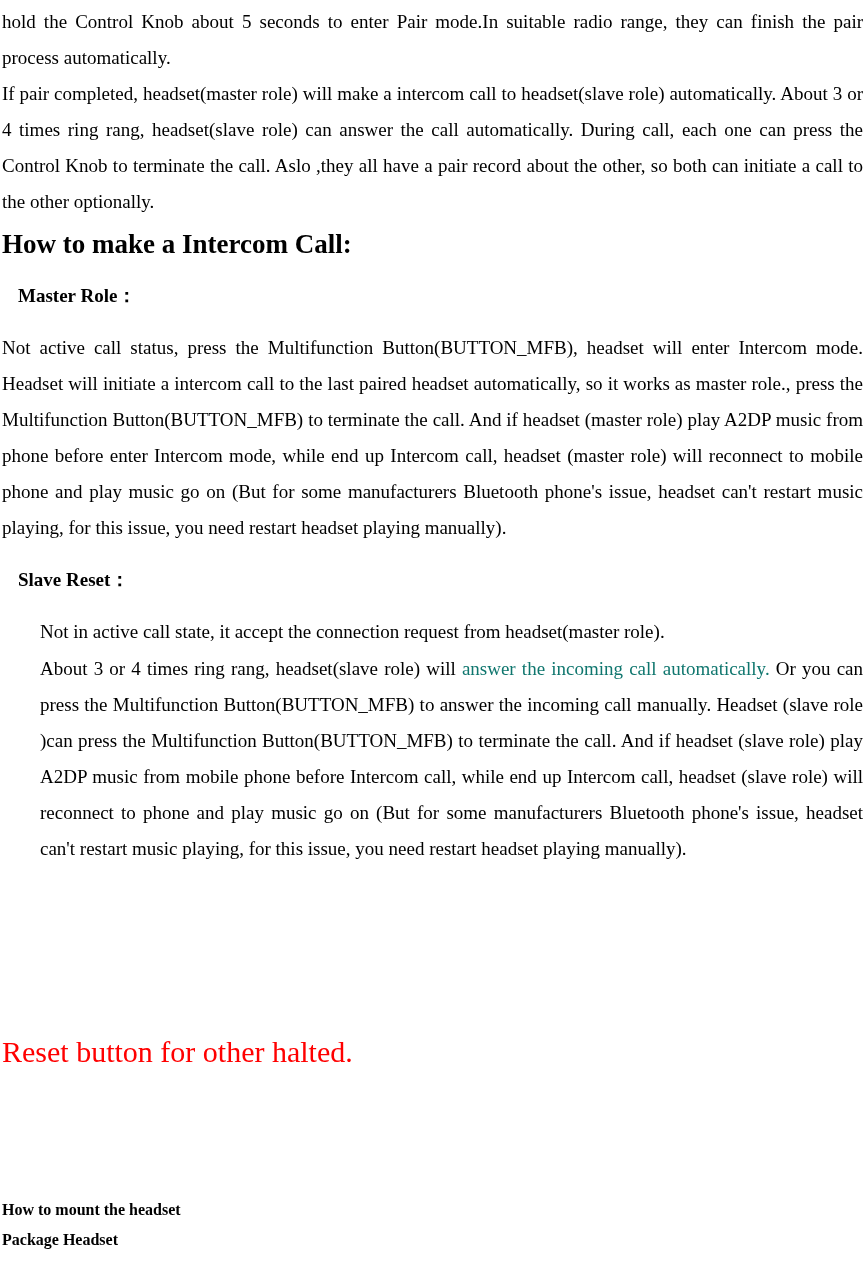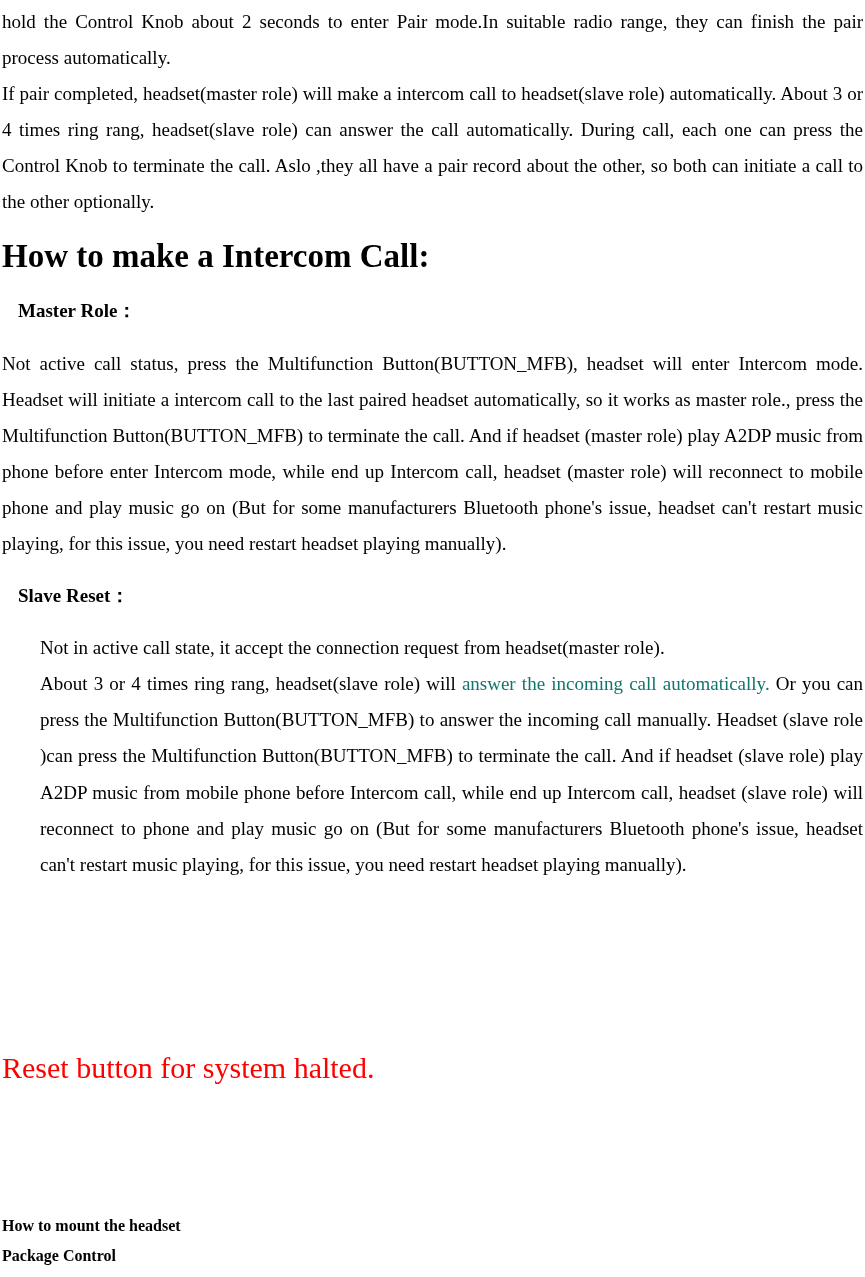--- a/index.html
+++ b/index.html
@@ -11,22 +11,22 @@
       padding: 4px 2px;
       width: 861px;
       background: #fff;
     }
     .para {
       text-align: justify;
       margin: 0;
     }
     .heading1 {
       font-weight: bold;
-      font-size: 33px;
-      margin: 14px 0 14px 0;
+      font-size: 27px;
+      margin: 6px 0 14px 0;
       line-height: 1.3;
     }
     .heading2 {
       font-weight: bold;
       font-size: 16px;
       margin: 8px 0 8px 0;
       line-height: 1.4;
     }
     .heading3 {
       font-weight: bold;
@@ -51,33 +51,33 @@
     .spacer-med {
       height: 155px;
     }
     .spacer-after-reset {
       height: 110px;
     }
   </style>
 </head>
 <body>
 
-<p class="para">hold the Control Knob about 2 seconds to enter Pair mode.In suitable radio range, they can finish the pair process automatically.</p>
+<p class="para">hold the Control Knob about 5 seconds to enter Pair mode.In suitable radio range, they can finish the pair process automatically.</p>
 <p class="para">If pair completed, headset(master role) will make a intercom call to headset(slave role) automatically. About 3 or 4 times ring rang, headset(slave role) can answer the call automatically. During call, each one can press the Control Knob to terminate the call. Aslo ,they all have a pair record about the other, so both can initiate a call to the other optionally.</p>
 
 <div class="heading1">How to make a Intercom Call:</div>
 
 <p class="heading3">Master Role：</p>
 <p class="para"><span>Not active call status, press the </span><span class="bold">Multifunction Button(BUTTON_MFB)</span><span>, headset will enter Intercom mode. Headset will initiate a intercom call to the last paired headset automatically, so it works as master role., press the </span><span class="bold">Multifunction Button(BUTTON_MFB)</span><span> to terminate the call. And if headset (master role) play A2DP music from phone before enter Intercom mode, while end up Intercom call, headset (master role) will reconnect to mobile phone and play music go on (But for some manufacturers Bluetooth phone's issue, headset can't restart music playing, for this issue, you need restart headset playing manually).</span></p>
 
 <p class="heading3">Slave Reset：</p>
 <p class="para indent">Not in active  call state, it accept the connection request from headset(master role).</p>
 <p class="para indent"><span>About 3 or 4 times ring rang, headset(slave role) will </span><span class="red">answer the incoming call automatically.</span><span> Or you can press the </span><span class="bold">Multifunction Button(BUTTON_MFB)</span><span> to answer the incoming call manually. Headset (slave role )can press the </span><span class="bold">Multifunction Button(BUTTON_MFB)</span><span> to terminate the call. And if headset (slave role) play A2DP music from mobile phone before Intercom call, while end up Intercom call, headset (slave role) will reconnect to phone and play music go on (But for some manufacturers Bluetooth phone's issue, headset can't restart music playing, for this issue, you need restart headset playing manually).</span></p>
 
 <div class="spacer-med"></div>
 
-<div class="reset-heading">Reset button for system halted.</div>
+<div class="reset-heading">Reset button for other halted.</div>
 
 <div class="spacer-after-reset"></div>
 
 <div class="heading2">How to mount the headset</div>
 
-<div class="heading2">Package Control</div>
+<div class="heading2">Package Headset</div>
 
 </body></html>

